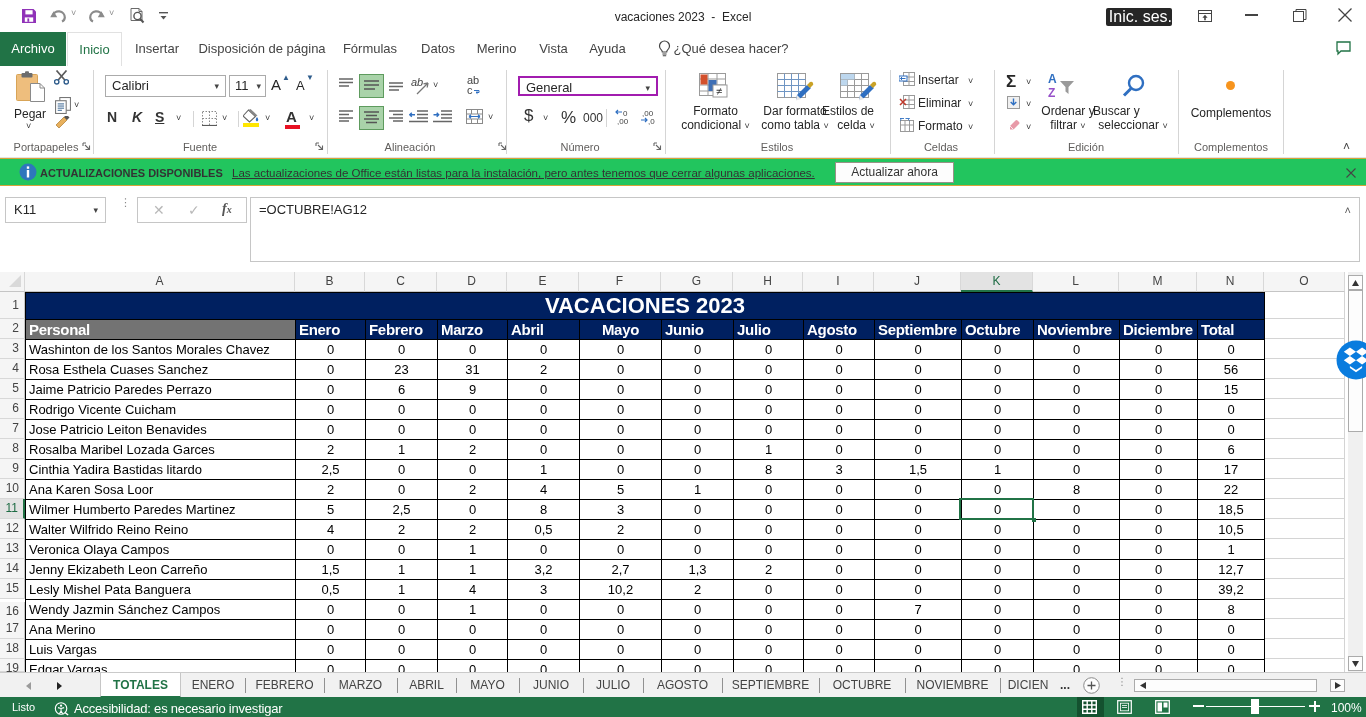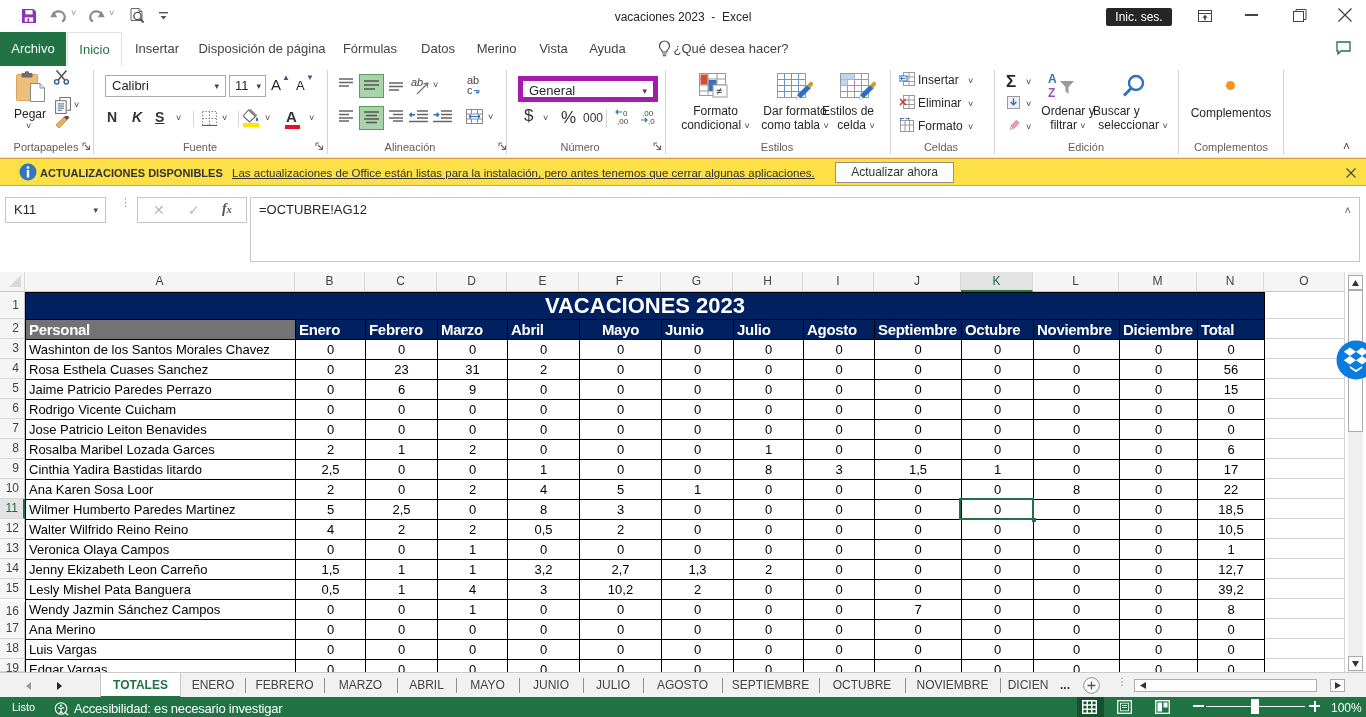--- a/index.html
+++ b/index.html
@@ -3,37 +3,37 @@
 <meta charset="utf-8">
 <style>
 * { margin:0; padding:0; box-sizing:border-box; }
 html,body { width:1366px; height:717px; overflow:hidden; }
 body { font-family:"Liberation Sans", sans-serif; position:relative; background:#fff; }
 .abs { position:absolute; }
 
 
 #titlebar { position:absolute; left:0; top:0; width:1366px; height:32px; background:#fff; }
 #title { position:absolute; left:0; right:0; top:10px; text-align:center; font-size:12px; color:#262626; }
-#inicses { position:absolute; left:1106px; top:8px; width:66px; height:18px; background:#262626; color:#fff; font-size:12px; text-align:center; line-height:18px; border-radius:2px; }
+#inicses { position:absolute; left:1106px; top:8px; width:66px; height:18px; background:#262626; color:#fff; font-size:16px; text-align:right; line-height:18px; border-radius:2px; }
 
 
 #tabrow { position:absolute; left:0; top:32px; width:1366px; height:34px; background:#fff; }
 .rtab { position:absolute; top:0; height:34px; font-size:13px; color:#444; line-height:34px; text-align:center; }
 #archivo { left:0; width:66px; background:#217346; color:#fff; }
 #inicio { color:#217346; border:1px solid #e1e1e1; border-bottom:none; background:#fff; }
 
 
 #ribbon { position:absolute; left:0; top:66px; width:1366px; height:92px; background:#fff; border-bottom:1px solid #e3e3e3; }
 .gsep { position:absolute; top:4px; width:1px; height:84px; background:#d5d5d5; }
 .glabel { position:absolute; top:75px; font-size:11px; color:#605e5c; text-align:center; transform:translateX(-50%); white-space:nowrap; }
 .rbtn-txt { font-size:12px; color:#262626; }
 .chev { color:#333; font-size:9px; }
 
 
-#notif { position:absolute; left:0; top:158px; width:1366px; height:28px; background:#fde047; border-top:1.5px solid #d5a439; border-bottom:1.5px solid #d5a439; }
+#notif { position:absolute; left:0; top:158px; width:1366px; height:28px; background:#22c55e; border-top:1.5px solid #d5a439; border-bottom:1.5px solid #d5a439; }
 
 
 #fbar { position:absolute; left:0; top:186px; width:1366px; height:86px; background:#fff; }
 #namebox { position:absolute; left:5px; top:11px; width:101px; height:26px; border:1px solid #c6c6c6; background:#fff; font-size:13px; color:#262626; line-height:24px; padding-left:8px; }
 #fxbox { position:absolute; left:137px; top:11px; width:110px; height:26px; border:1px solid #c6c6c6; background:#fff; }
 #finput { position:absolute; left:250px; top:11px; width:1110px; height:65px; border:1px solid #c6c6c6; background:#fff; font-size:13px; color:#262626; padding:4px 0 0 8px; }
 
 
 #grid { position:absolute; left:0; top:272px; width:1366px; height:400px; background:#fff; overflow:hidden; }
 .ch { position:absolute; top:0; height:20px; background:#f5f5f5; border-right:1px solid #d8d8d8; border-bottom:1px solid #c5c5c5; font-size:12px; color:#444; text-align:center; line-height:19px; }
@@ -242,21 +242,21 @@
     <path d="M0.5 5 h16 M0.5 10 h16 M5.5 0.5 v4.5 M11.5 0.5 v4.5 M5.5 10 v4.5 M11.5 10 v4.5" stroke="#8a8a8a" stroke-width="1" fill="none"></path>
     <path d="M3 7.5 h11 m-11 0 l2 -1.7 m-2 1.7 l2 1.7 m9 -1.7 l-2 -1.7 m2 1.7 l-2 1.7" stroke="#2f6fc1" stroke-width="1.2" fill="none"></path>
   </svg>
   <div class="abs chev" style="left:488px;top:46px">˅</div>
   <div class="glabel" style="left:410px">Alineación</div>
   <svg class="abs" style="left:498px;top:76px" width="10" height="10" viewBox="0 0 10 10">
     <path d="M1 1 v3 M1 1 h3 M3 3 l4.5 4.5 M7.5 3.5 v4 h-4" stroke="#666" stroke-width="1.1" fill="none"></path>
   </svg>
   <div class="gsep" style="left:506px"></div>
 
-  <div class="abs" style="left:518px;top:10px;width:140px;height:26px;border:5px solid #a21caf;font-size:13px;color:#262626;line-height:20px;padding-left:6px">General <span style="position:absolute;right:6px;top:0;font-size:9px;color:#444">▾</span></div>
+  <div class="abs" style="left:518px;top:10px;width:140px;height:20px;border:2px solid #a21caf;font-size:13px;color:#262626;line-height:20px;padding-left:6px">General <span style="position:absolute;right:6px;top:0;font-size:9px;color:#444">▾</span></div>
   <div class="abs" style="left:524px;top:40px;font-size:17px;color:#333">$</div>
   <div class="abs chev" style="left:543px;top:47px">˅</div>
   <div class="abs" style="left:561px;top:42px;font-size:17px;color:#333">%</div>
   <div class="abs" style="left:583px;top:45px;font-size:12px;color:#333">000</div>
   <div class="abs" style="left:606px;top:43px;width:1px;height:18px;background:#d5d5d5"></div>
   <svg class="abs" style="left:614px;top:42px" width="17" height="18" viewBox="0 0 17 18">
     <text x="9" y="8" font-size="8" fill="#444">0</text>
     <text x="3" y="16" font-size="8" fill="#444">,00</text>
     <path d="M8 4 h-6 m2 -2 l-2 2 l2 2" stroke="#2f6fc1" stroke-width="1.2" fill="none"></path>
   </svg>

